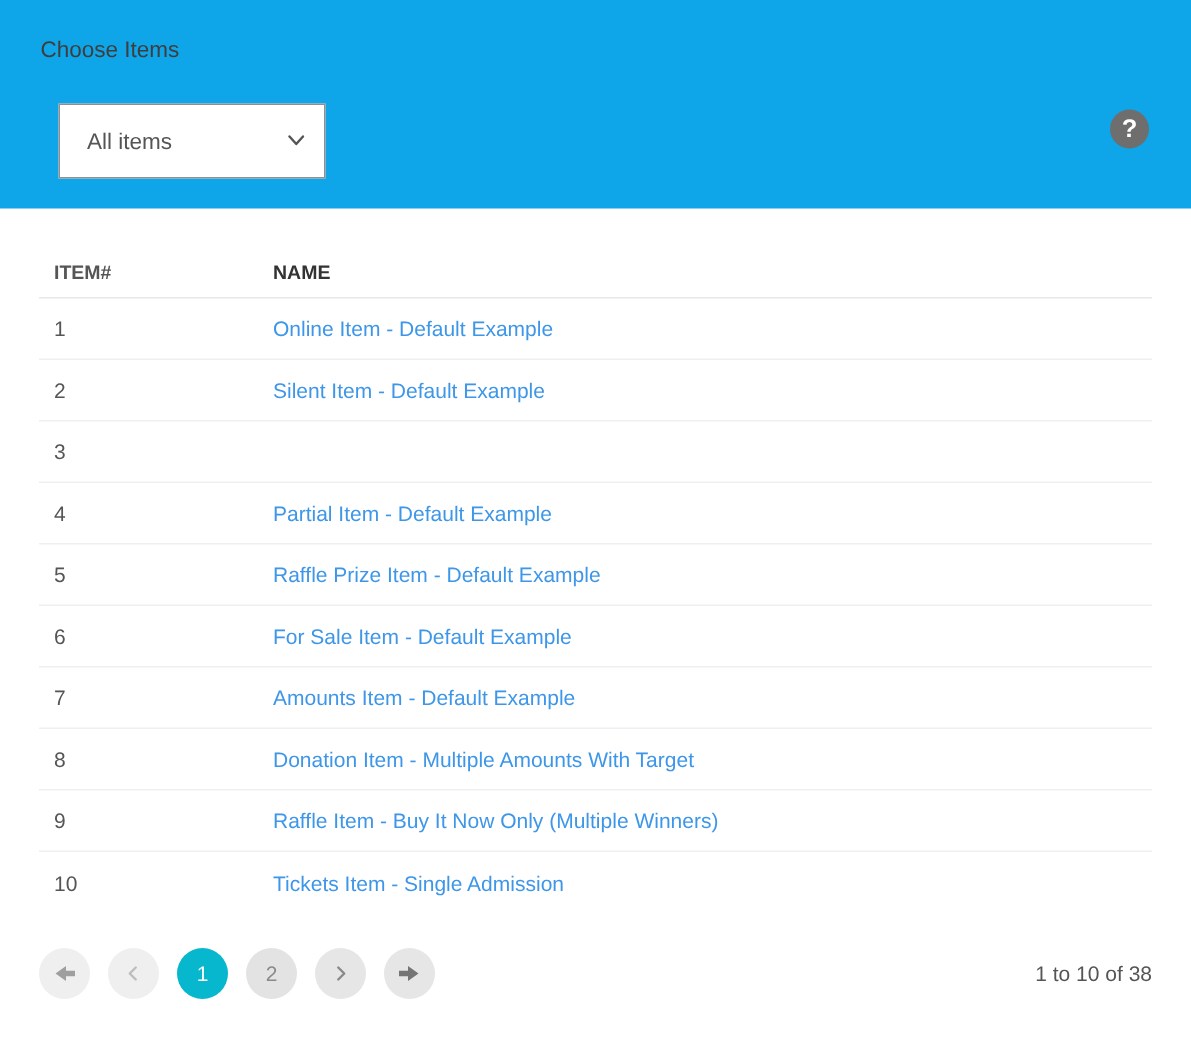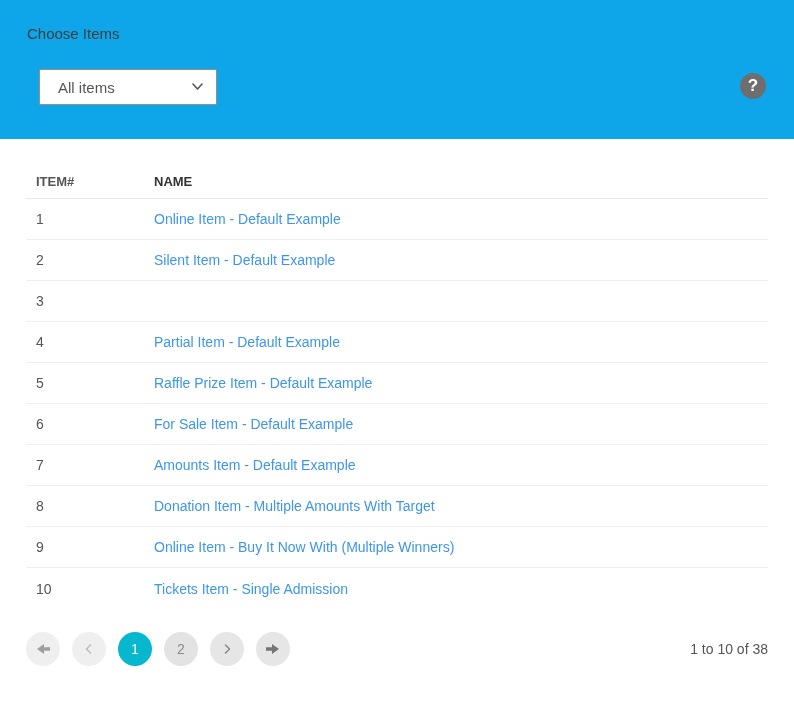--- a/index.html
+++ b/index.html
@@ -22,21 +22,21 @@
     position: absolute;
     left: 27px; top: 25px;
     font-size: 15px;
     font-weight: 400;
     color: #3e3e3e;
     margin: 0;
   }
   .select-wrap {
     position: absolute;
     left: 39px; top: 69px;
-    width: 178px; height: 36px;
+    width: 178px; height: 50px;
     background: #ffffff;
     border: 1px solid #8f8f8f;
   }
   .select-wrap select {
     -webkit-appearance: none;
     appearance: none;
     width: 100%; height: 100%;
     border: none;
     background: transparent;
     padding: 0 34px 0 18px;
@@ -70,20 +70,21 @@
 
   
   .items-table {
     margin: 26px 26px 0 26px;
   }
   .t-row {
     display: grid;
     grid-template-columns: 118px 1fr;
     align-items: center;
     padding-left: 10px;
+    gap: 28px;
   }
   .t-head {
     height: 34px;
     border-bottom: 1px solid #e8e8e8;
     font-size: 13px;
     font-weight: 700;
     color: #333333;
   }
   .t-body .t-row {
     height: 41px;
@@ -202,21 +203,21 @@
   <div class="t-row">
     <div class="cell-num">8</div>
     <div class="cell-name">
       <a href="#">Donation Item - Multiple Amounts With Target</a>
     </div>
   </div>
 
   <div class="t-row">
     <div class="cell-num">9</div>
     <div class="cell-name">
-      <a href="#">Online Item - Buy It Now With (Multiple Winners)</a>
+      <a href="#">Raffle Item - Buy It Now Only (Multiple Winners)</a>
     </div>
   </div>
 
   <div class="t-row">
     <div class="cell-num">10</div>
     <div class="cell-name">
       <a href="#">Tickets Item - Single Admission</a>
     </div>
   </div>
 </div>

